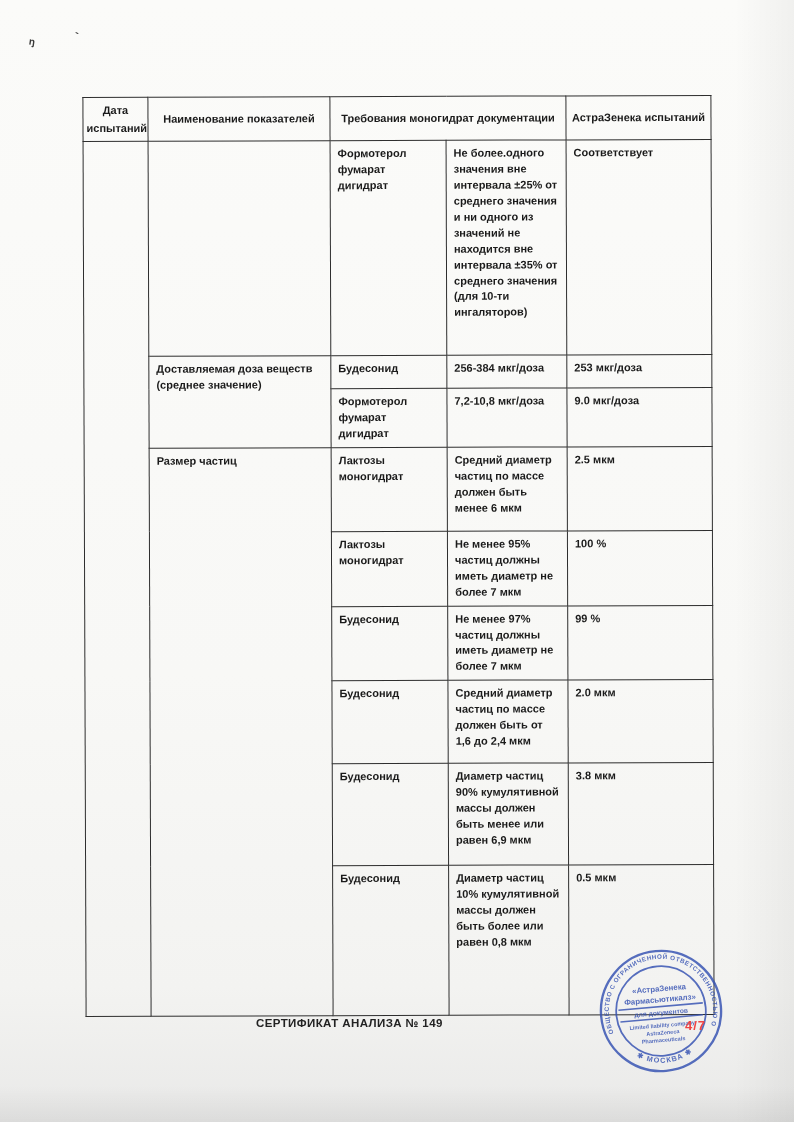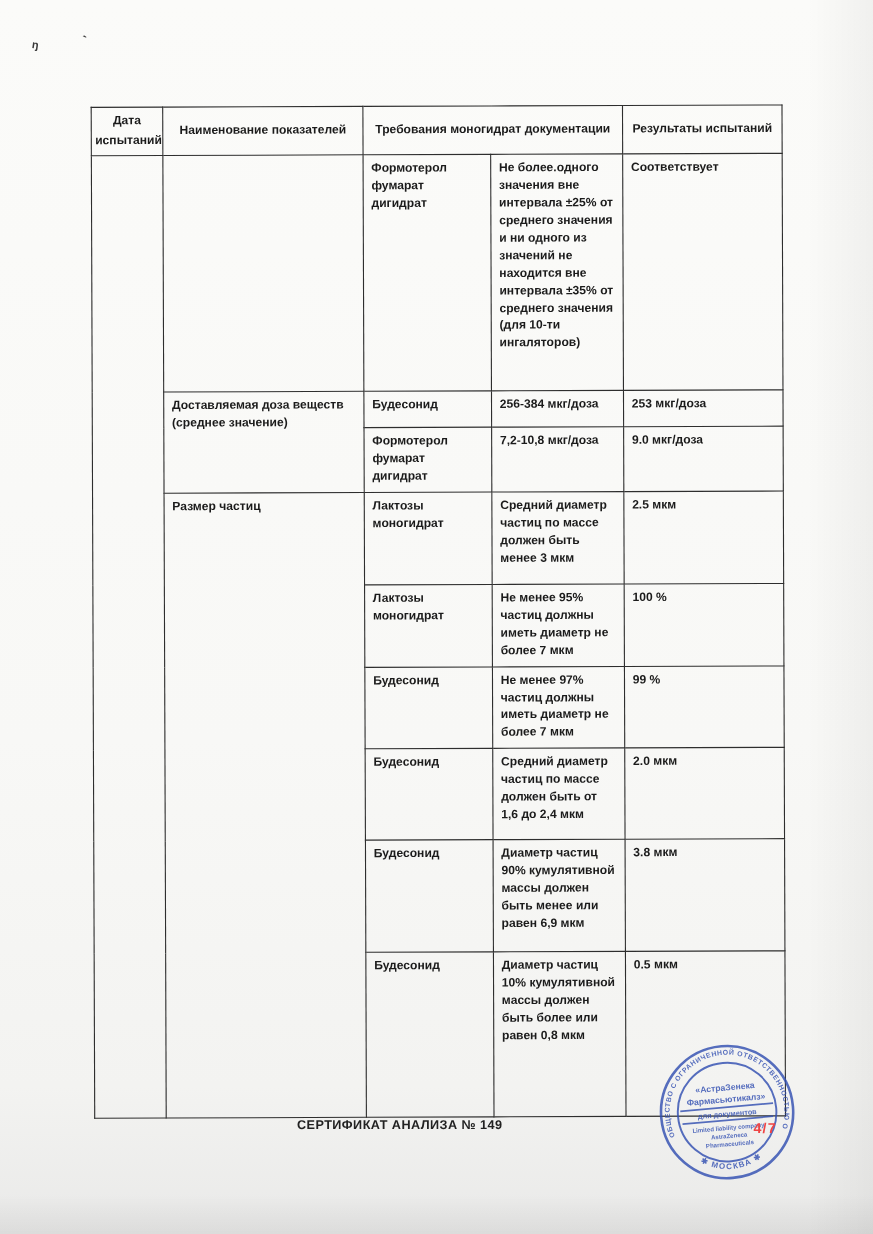--- a/index.html
+++ b/index.html
@@ -22,21 +22,21 @@
   table.doc td, table.doc th{border:1.8px solid #2e2e2e;vertical-align:top;
     padding:5px 7px;text-align:left;overflow:hidden;}
   table.doc th{text-align:center;vertical-align:middle;line-height:1.55;padding:4px 3px;font-size:11px;}
   col.c1{width:65px;} col.c2{width:182px;} col.c3{width:116px;} col.c4{width:120px;} col.c5{width:145px;}
   tr.hdr{height:44px;}
   tr.r1{height:215px;} tr.r2{height:33px;} tr.r3{height:55px;}
   tr.r4{height:84px;} tr.r5{height:72px;} tr.r6{height:68px;}
   tr.r7{height:83px;} tr.r8{height:102px;} tr.r9{height:150px;}
   td.req{line-height:1.45;}
 
-  .caption{position:absolute;left:270px;top:1017px;font:700 11.5px "Liberation Sans",sans-serif;
+  .caption{position:absolute;left:256px;top:1017px;font:700 11.5px "Liberation Sans",sans-serif;
     letter-spacing:.4px;color:#222;}
   .page-marker{position:absolute;left:685px;top:1018px;font:700 13px "Liberation Sans",sans-serif;
     color:#ef4444;letter-spacing:1px;z-index:6;}
 
   .stamp{position:absolute;left:597px;top:947px;width:128px;height:128px;
     transform:rotate(-5deg);opacity:.82;z-index:5;pointer-events:none;}
   .stamp text{font-family:"Liberation Sans",sans-serif;fill:#3350b2;}
 </style>
 </head>
 <body>
@@ -53,21 +53,21 @@
         <col class="c2">
         <col class="c3">
         <col class="c4">
         <col class="c5">
       </colgroup>
     <tbody>
         <tr class="hdr">
       <th>Дата испытаний</th>
       <th>Наименование показателей</th>
       <th colspan="2">Требования моногидрат документации</th>
-      <th>Результаты испытаний</th>
+      <th>АстраЗенека испытаний</th>
     </tr>
     <tr class="r1">
       <td rowspan="9"></td>
       <td></td>
       <td>Формотерол фумарат дигидрат</td>
       <td class="req">Не более.одного значения вне интервала ±25% от среднего значения и ни одного из значений не находится вне интервала ±35% от среднего значения (для 10-ти ингаляторов)</td>
       <td>Соответствует</td>
     </tr>
     <tr class="r2">
       <td rowspan="2">Доставляемая доза веществ (среднее значение)</td>
@@ -76,21 +76,21 @@
       <td>253 мкг/доза</td>
     </tr>
     <tr class="r3">
       <td>Формотерол фумарат дигидрат</td>
       <td class="req">7,2-10,8 мкг/доза</td>
       <td>9.0 мкг/доза</td>
     </tr>
     <tr class="r4">
       <td rowspan="6">Размер частиц</td>
       <td>Лактозы моногидрат</td>
-      <td class="req">Средний диаметр частиц по массе должен быть менее 3 мкм</td>
+      <td class="req">Средний диаметр частиц по массе должен быть менее 6 мкм</td>
       <td>2.5 мкм</td>
     </tr>
     <tr class="r5">
       <td>Лактозы моногидрат</td>
       <td class="req">Не менее 95% частиц должны иметь диаметр не более 7 мкм</td>
       <td>100 %</td>
     </tr>
     <tr class="r6">
       <td>Будесонид</td>
       <td class="req">Не менее 97% частиц должны иметь диаметр не более 7 мкм</td>

